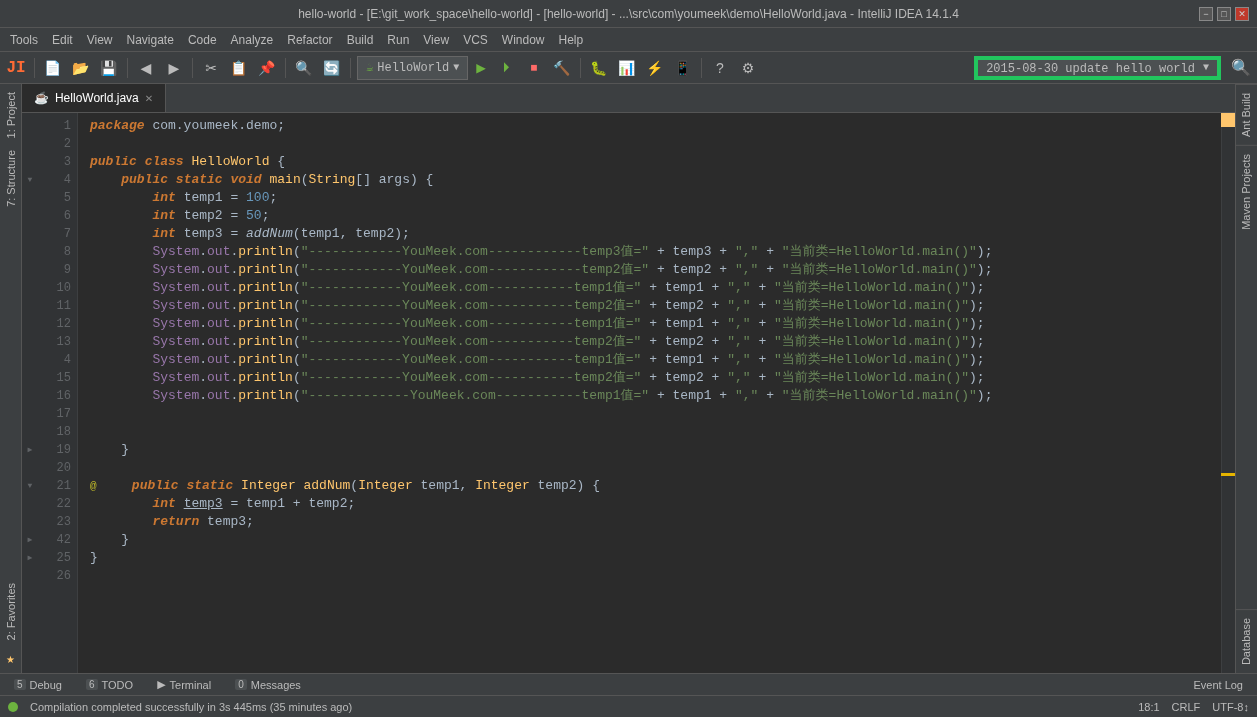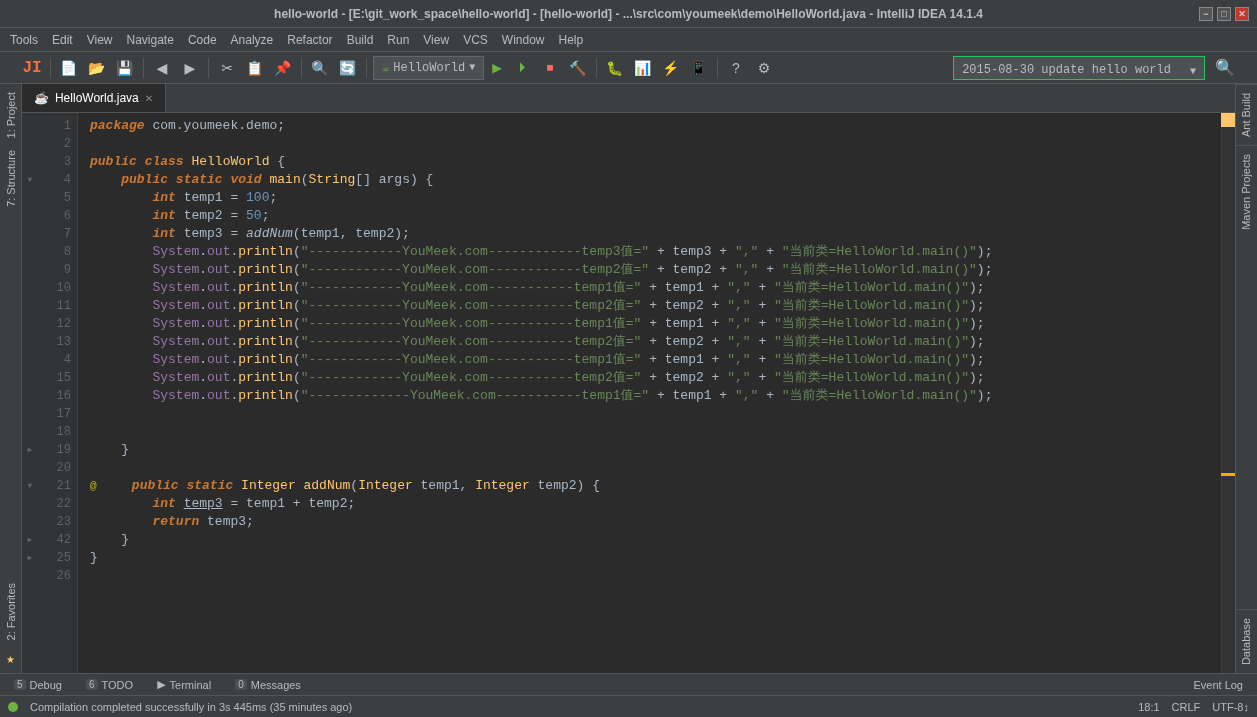--- a/index.html
+++ b/index.html
@@ -22,21 +22,20 @@
       text-align: center;
       padding: 4px 8px;
       font-family: Arial, sans-serif;
       font-size: 12px;
       display: flex;
       align-items: center;
       justify-content: center;
       position: relative;
       border-bottom: 1px solid #555;
       min-height: 28px;
-      font-weight: bold;
     }
     #title-bar .window-controls {
       position: absolute;
       right: 8px;
       top: 50%;
       transform: translateY(-50%);
       display: flex;
       gap: 4px;
     }
     .win-btn {
@@ -65,21 +64,21 @@
     .menu-item {
       padding: 2px 6px;
       cursor: pointer;
     }
 
     
     #toolbar {
       background: #3c3f41;
       display: flex;
       align-items: center;
-      padding: 2px 20px;
+      padding: 2px 4px;
       border-bottom: 1px solid #555;
       min-height: 32px;
       gap: 4px;
     }
     .toolbar-btn {
       width: 24px; height: 24px;
       background: transparent;
       border: none;
       cursor: pointer;
       color: #bbbbbb;
@@ -102,25 +101,25 @@
       height: 24px;
     }
     .run-btn {
       color: #6db33f;
       font-size: 16px;
       cursor: pointer;
       padding: 0 4px;
     }
     .git-info {
       background: #4c5052;
-      border: 1px solid #22c55e;
+      border: 4px solid #22c55e;
       color: #bbbbbb;
       padding: 2px 8px;
       font-size: 12px;
-      display: flex; align-items: flex-end; gap: 19px;
+      display: flex; align-items: flex-start; gap: 8px;
       cursor: pointer;
       height: 24px;
       margin-left: auto;
     }
     .search-icon-toolbar {
       margin-left: auto;
       color: #bbbbbb;
       font-size: 16px;
       cursor: pointer;
       padding: 0 4px;

